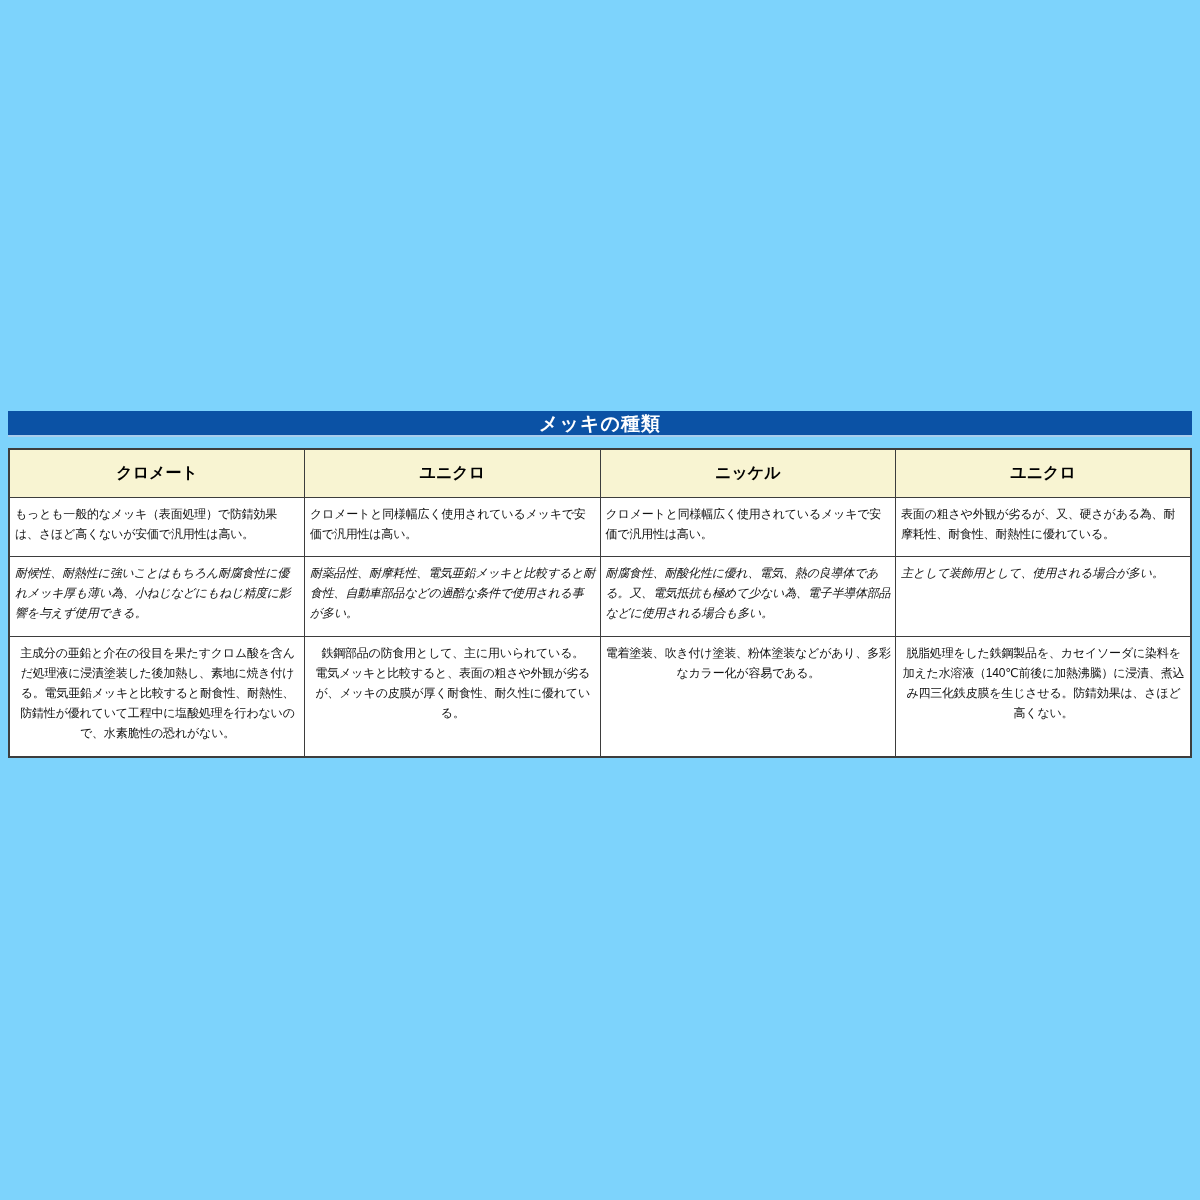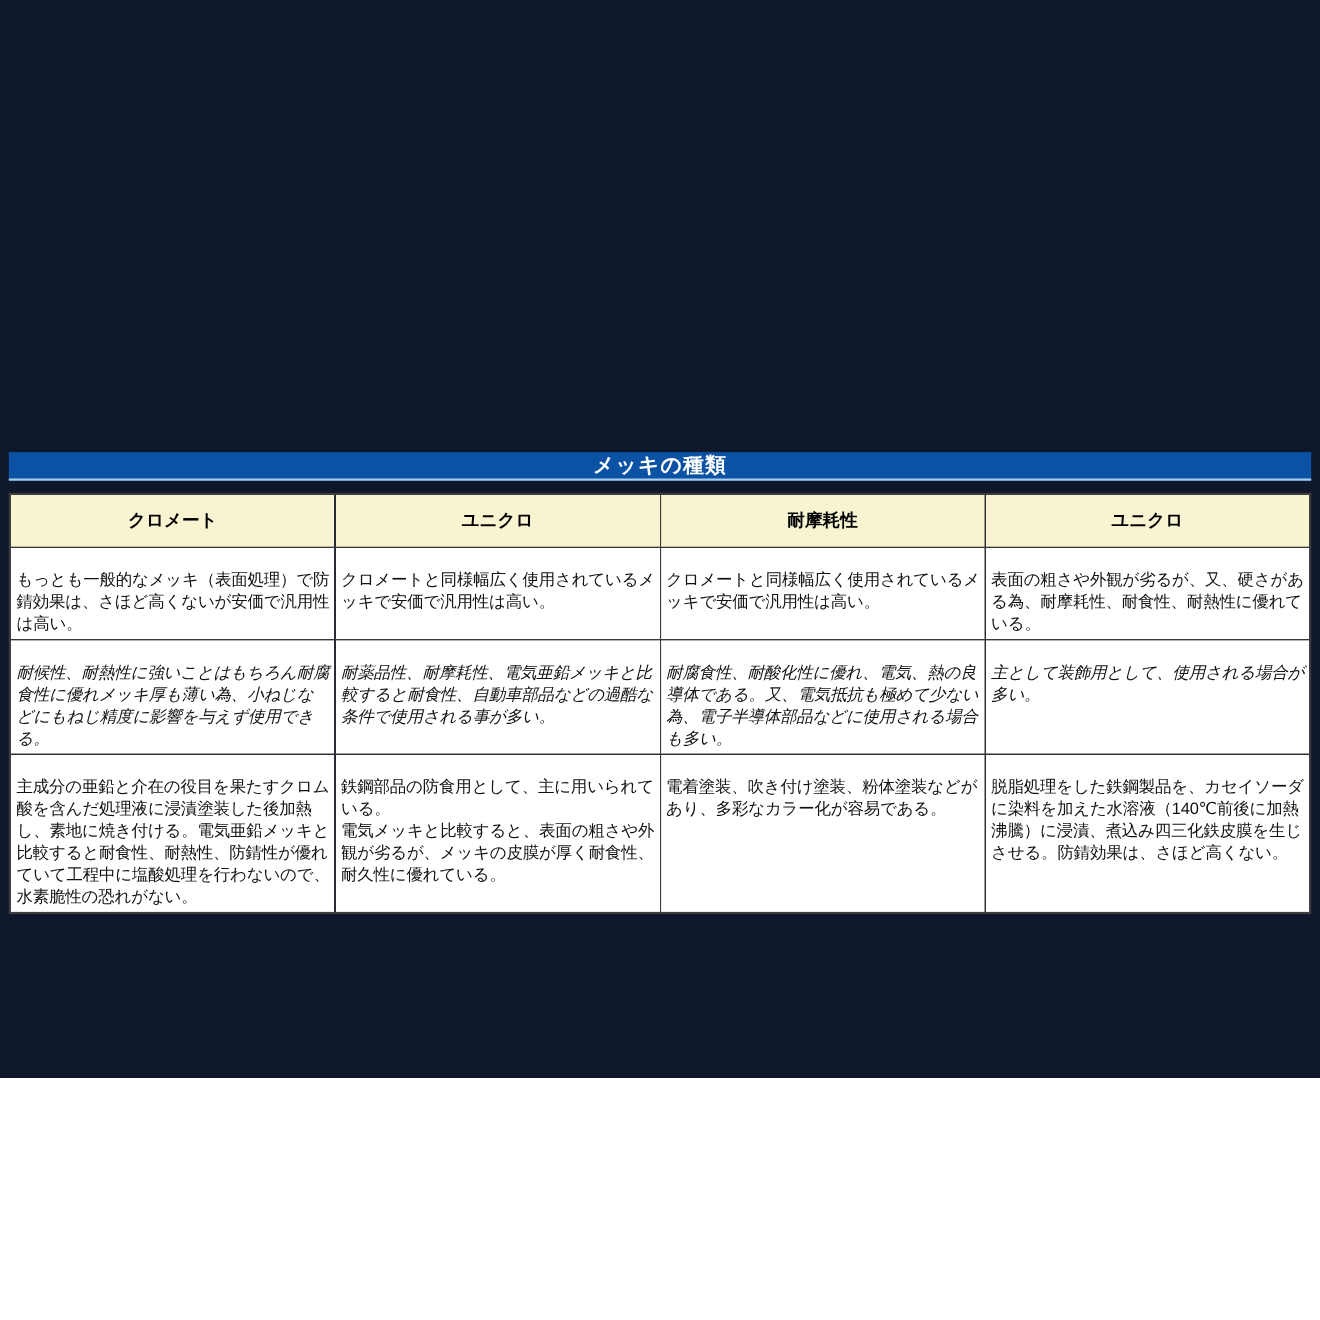--- a/index.html
+++ b/index.html
@@ -10,21 +10,21 @@
     --title-text:#ffffff;
     --body-text:#111111;
   }
   *{ box-sizing:border-box; }
   html,body{ margin:0; padding:0; }
   body{
     width:1200px; height:1200px; background:#ffffff;
     font-family:"Liberation Sans","DejaVu Sans",sans-serif;
     color:var(--body-text);
   }
-  .sheet{ position:relative; width:1200px; height:980px; background:#0f172a; overflow:hidden; }
+  .sheet{ position:relative; width:1200px; height:1200px; background:#7dd3fc; overflow:hidden; }
 
   .title-bar{
     position:absolute; left:8px; top:411px; width:1184px; height:26px;
     background:var(--title-bg);
     border-bottom:2px solid var(--title-underline);
     display:flex; align-items:center; justify-content:center;
   }
   .title-bar .title-text{
     color:var(--title-text); font-size:19px; font-weight:700; letter-spacing:1px;
     line-height:1;
@@ -41,45 +41,45 @@
   }
   th.type-head{
     background:var(--header-bg);
     height:27px;
     font-size:16px; font-weight:700; text-align:center; vertical-align:middle;
     padding:13px 2px;
     color:#000;
   }
   td.type-desc{
     background:#ffffff;
-    font-size:15px; line-height:20px;
-    padding:20px 4px 3px 5px;
+    font-size:12px; line-height:20px;
+    padding:6px 4px 3px 5px;
     vertical-align:top; text-align:left;
     white-space:pre-line;
     letter-spacing:-0.2px;
   }
   tr.desc-1 td{ height:59px; }
   tr.desc-2 td{ height:80px;font-style:italic; }
-  tr.desc-3 td{ height:120px; }
+  tr.desc-3 td{ height:120px;text-align:center; }
 </style>
 </head>
 <body>
 
 <div class="sheet">
 
   <div class="title-bar">
     <span class="title-text">メッキの種類</span>
   </div>
 
   <table class="plating">
     <tbody>
       <tr class="head-1">
         <th class="type-head">クロメート</th>
         <th class="type-head">ユニクロ</th>
-        <th class="type-head">耐摩耗性</th>
+        <th class="type-head">ニッケル</th>
         <th class="type-head">ユニクロ</th>
       </tr>
       <tr class="desc-1">
         <td class="type-desc">もっとも一般的なメッキ（表面処理）で防錆効果は、さほど高くないが安価で汎用性は高い。</td>
         <td class="type-desc">クロメートと同様幅広く使用されているメッキで安価で汎用性は高い。</td>
         <td class="type-desc">クロメートと同様幅広く使用されているメッキで安価で汎用性は高い。</td>
         <td class="type-desc">表面の粗さや外観が劣るが、又、硬さがある為、耐摩耗性、耐食性、耐熱性に優れている。</td>
       </tr>
 
       <tr class="desc-2">

